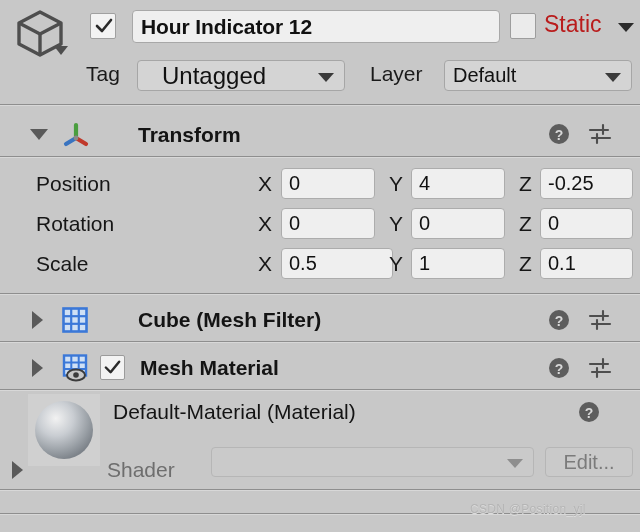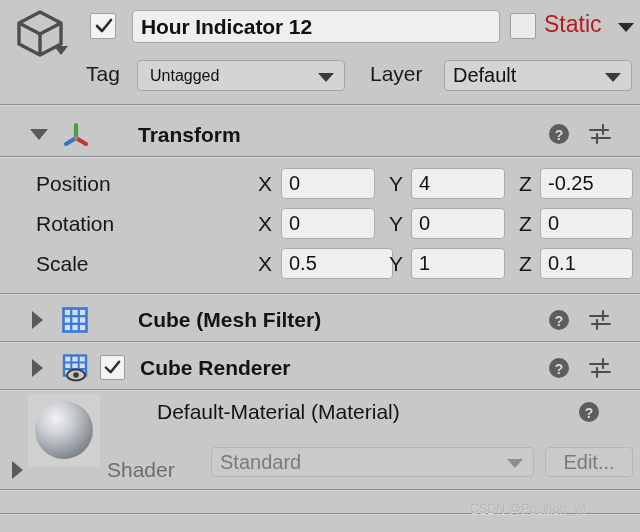--- a/index.html
+++ b/index.html
@@ -51,22 +51,22 @@
   .static-arrow {
     position: absolute; left: 618px; top: 23px; width: 0; height: 0;
     border-left: 8px solid transparent; border-right: 8px solid transparent;
     border-top: 9px solid #2b2b2b;
   }
 
   .tag-label { position: absolute; left: 86px; top: 62px; font-size: 21px; }
   .tag-dd {
     position: absolute; left: 137px; top: 60px; width: 208px; height: 31px;
     background: #d4d4d4; border: 1px solid #a6a6a6; border-radius: 4px;
-    box-sizing: border-box; display: flex; align-items: center; padding-left: 12px;
-    font-size: 16px; color: #111;
+    box-sizing: border-box; display: flex; align-items: center; padding-left: 24px;
+    font-size: 24px; color: #111;
   }
   .layer-label { position: absolute; left: 370px; top: 62px; font-size: 21px; }
   .layer-dd {
     position: absolute; left: 444px; top: 60px; width: 188px; height: 31px;
     background: #d4d4d4; border: 1px solid #a6a6a6; border-radius: 4px;
     box-sizing: border-box; display: flex; align-items: center; padding-left: 8px;
     font-size: 20px; color: #111;
   }
   .dd-arrow {
     position: absolute; right: 10px; top: 50%; margin-top: -3px;
@@ -110,21 +110,21 @@
     font-size: 20px; color: #111;
   }
 
   
   .mat-thumb {
     position: absolute; left: 28px; top: 394px; width: 72px; height: 72px;
     background: #d0d0d0;
   }
   .mat-title {
     position: absolute; left: 113px; top: 400px;
-    font-size: 21px; color: #141414; margin-left: 44px;
+    font-size: 21px; color: #141414;
   }
   .shader-label { position: absolute; left: 107px; top: 458px; font-size: 21px; color: #6e6e6e; }
   .shader-dd {
     position: absolute; left: 211px; top: 447px; width: 323px; height: 30px;
     background: #cacaca; border: 1px solid #b6b6b6; border-radius: 4px;
     box-sizing: border-box; display: flex; align-items: center; padding-left: 8px;
     font-size: 20px; color: #7b7b7b;
   }
   .shader-arrow {
     position: absolute; right: 10px; top: 50%; margin-top: -3px;
@@ -341,21 +341,21 @@
         <ellipse cx="15" cy="22" rx="9" ry="5.6" fill="#c8c8c8" stroke="#3c3c3c" stroke-width="2"></ellipse>
         <circle cx="15" cy="22" r="2.8" fill="#3c3c3c"></circle>
       </svg>
     </span>
     <span style="position:absolute;left:82px;top:10px;width:25px;height:25px;background:#f3f3f3;
                  border:1px solid #9b9b9b;border-radius:2px;box-sizing:border-box">
       <svg style="position:absolute;left:2px;top:2px" width="19" height="19" viewBox="0 0 20 20">
         <path d="M3 10 L8 15 L17 4" fill="none" stroke="#2a2a2a" stroke-width="2.6" stroke-linecap="round" stroke-linejoin="round"></path>
       </svg>
     </span>
-    <span class="comp-title" style="left:122px;top:11px">Cube Renderer</span>
+    <span class="comp-title" style="left:122px;top:11px">Mesh Material</span>
 
     <span class="icon-help" style="right:88px;top:12px">
       <svg width="22" height="22" viewBox="0 0 22 22">
         <circle cx="11" cy="11" r="10" fill="#5d5d5d"></circle>
         <text x="11" y="16.5" font-family="'Liberation Sans',sans-serif" font-size="14" font-weight="bold" fill="#d8d8d8" text-anchor="middle">?</text>
       </svg>
     </span>
     <span class="icon-preset" style="right:46px;top:12px">
       <svg width="24" height="22" viewBox="0 0 24 22">
         <g stroke="#4e4e4e" stroke-width="2.1" stroke-linecap="round">
@@ -397,21 +397,20 @@
         <circle cx="11" cy="11" r="10" fill="#5d5d5d"></circle>
         <text x="11" y="16.5" font-family="'Liberation Sans',sans-serif" font-size="14" font-weight="bold" fill="#d8d8d8" text-anchor="middle">?</text>
       </svg>
     </span>
     <span class="icon-dots" style="left:619px;top:402px">
       <span class="dot"></span><span class="dot"></span><span class="dot"></span>
     </span>
 
     <span class="shader-label">Shader</span>
     <div class="shader-dd">
-      <span>Standard</span>
       <span class="shader-arrow"></span>
     </div>
     <div class="edit-btn">
       <span>Edit...</span>
     </div>
     <span class="mat-expand"></span>
   </div>
 
   <div class="sep" style="top:489px"></div>
   <div class="sep-light" style="top:490px"></div>

